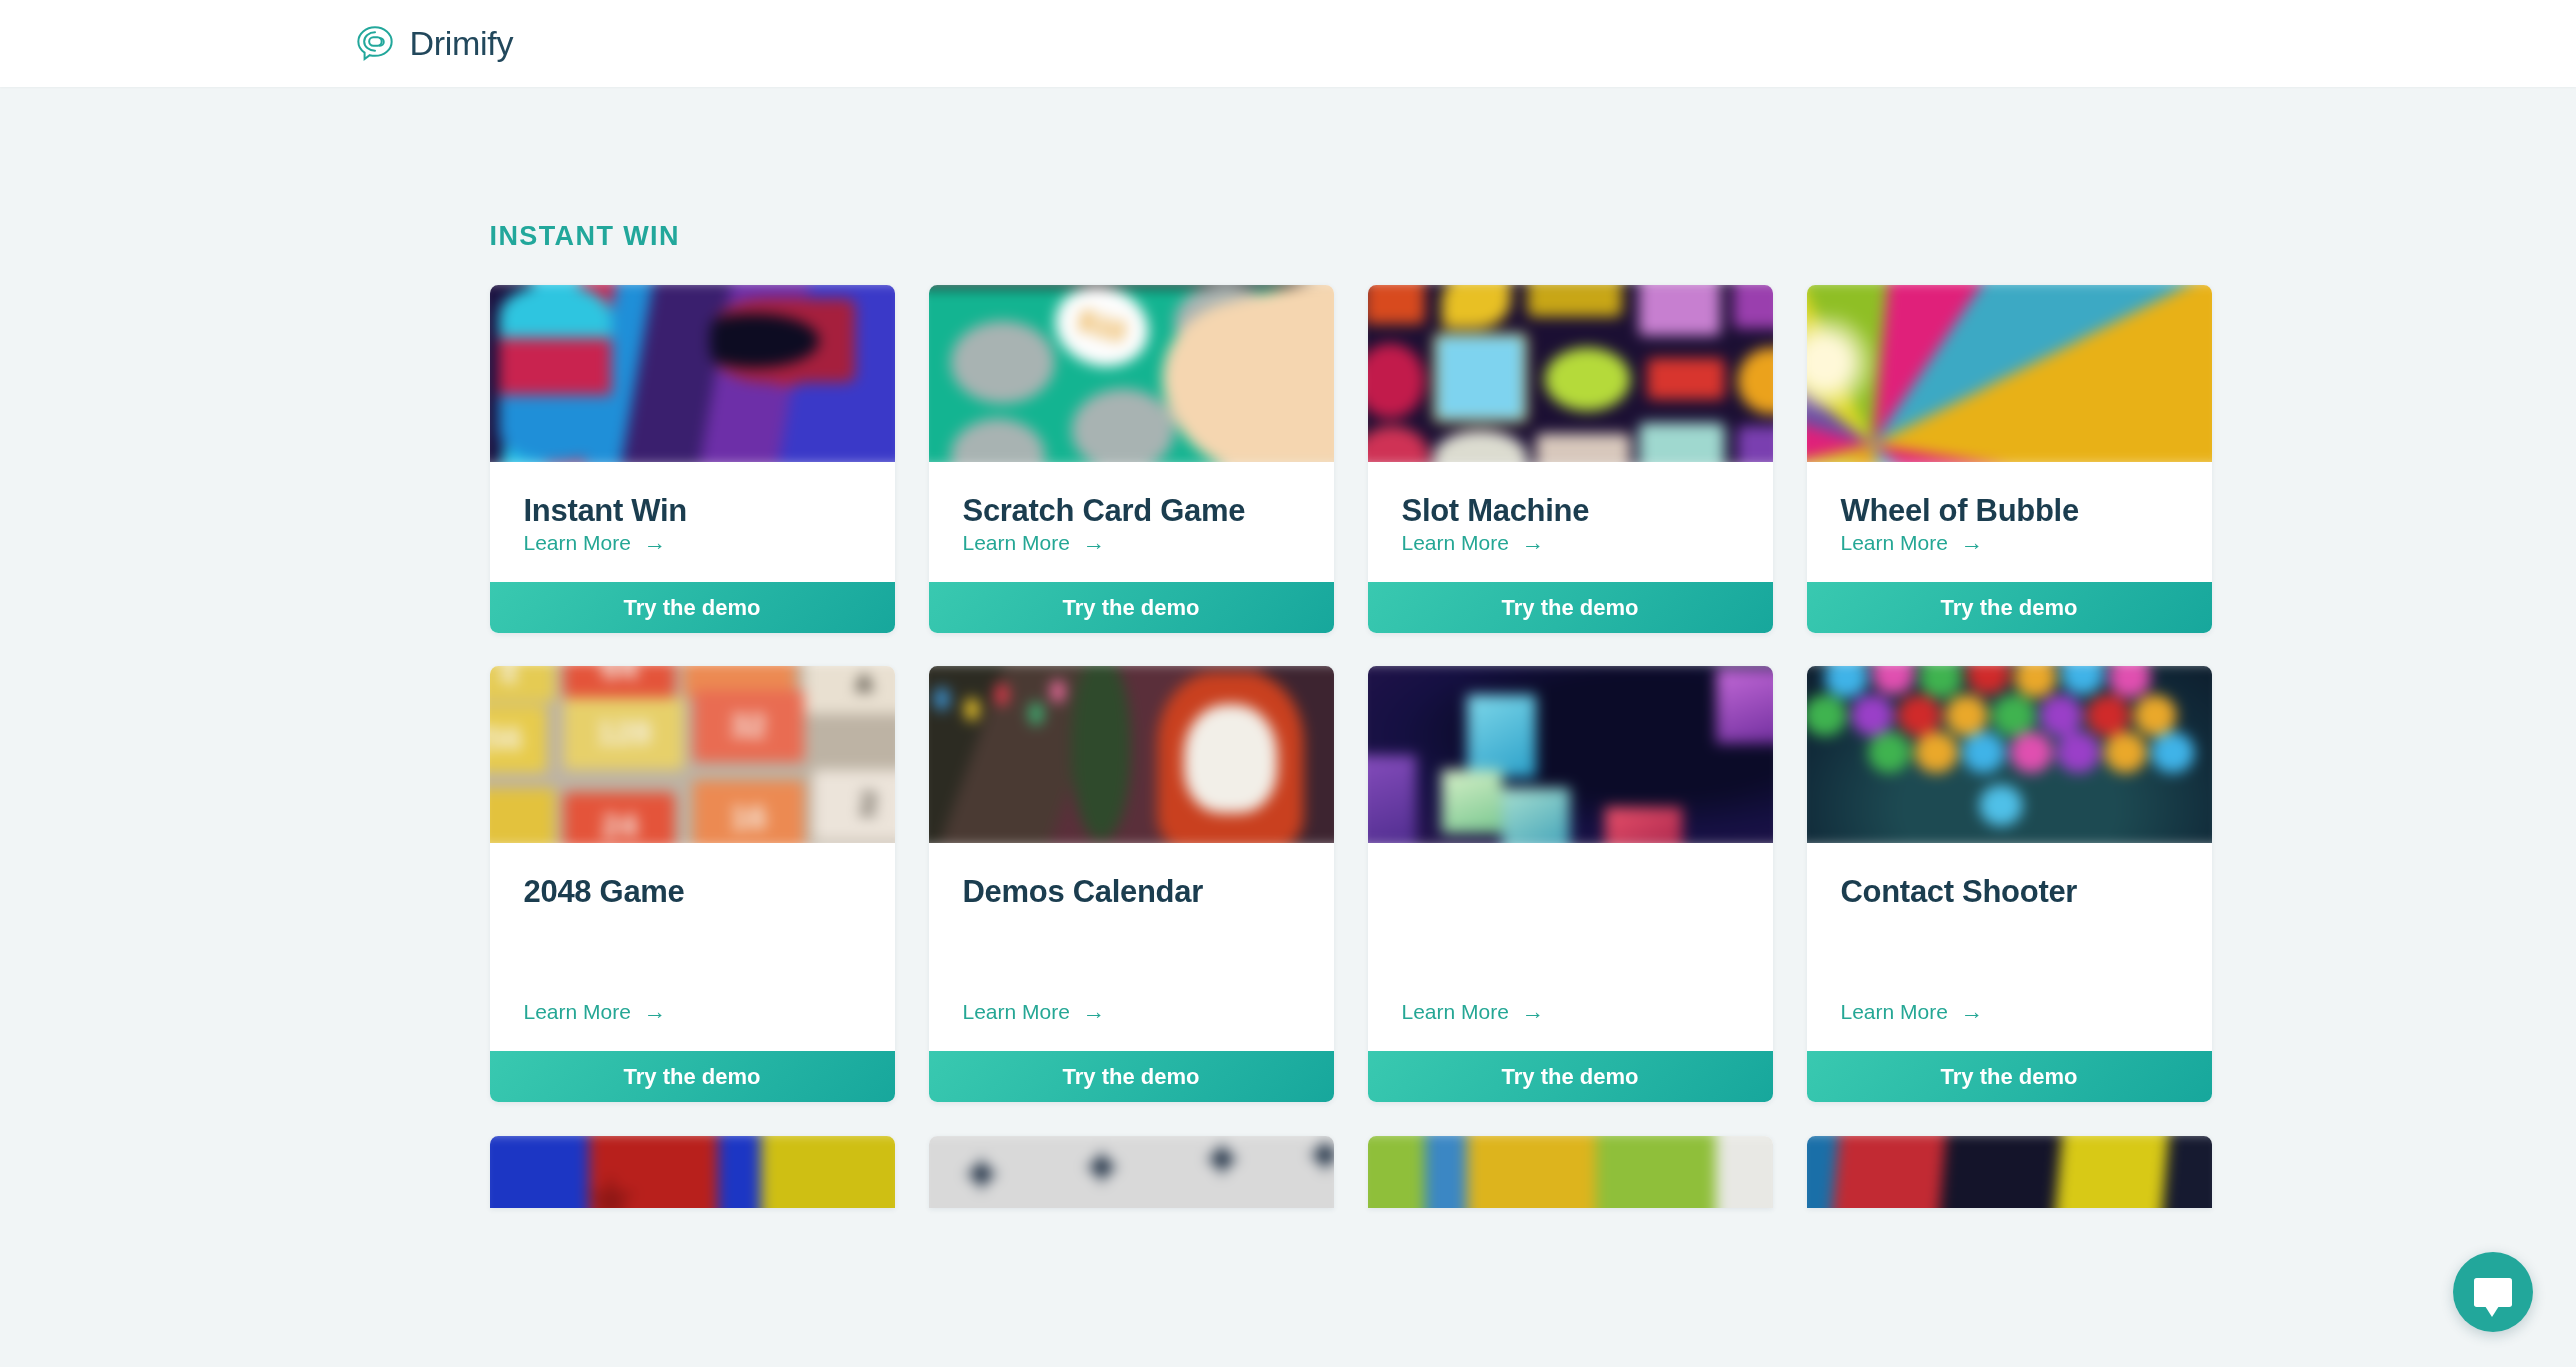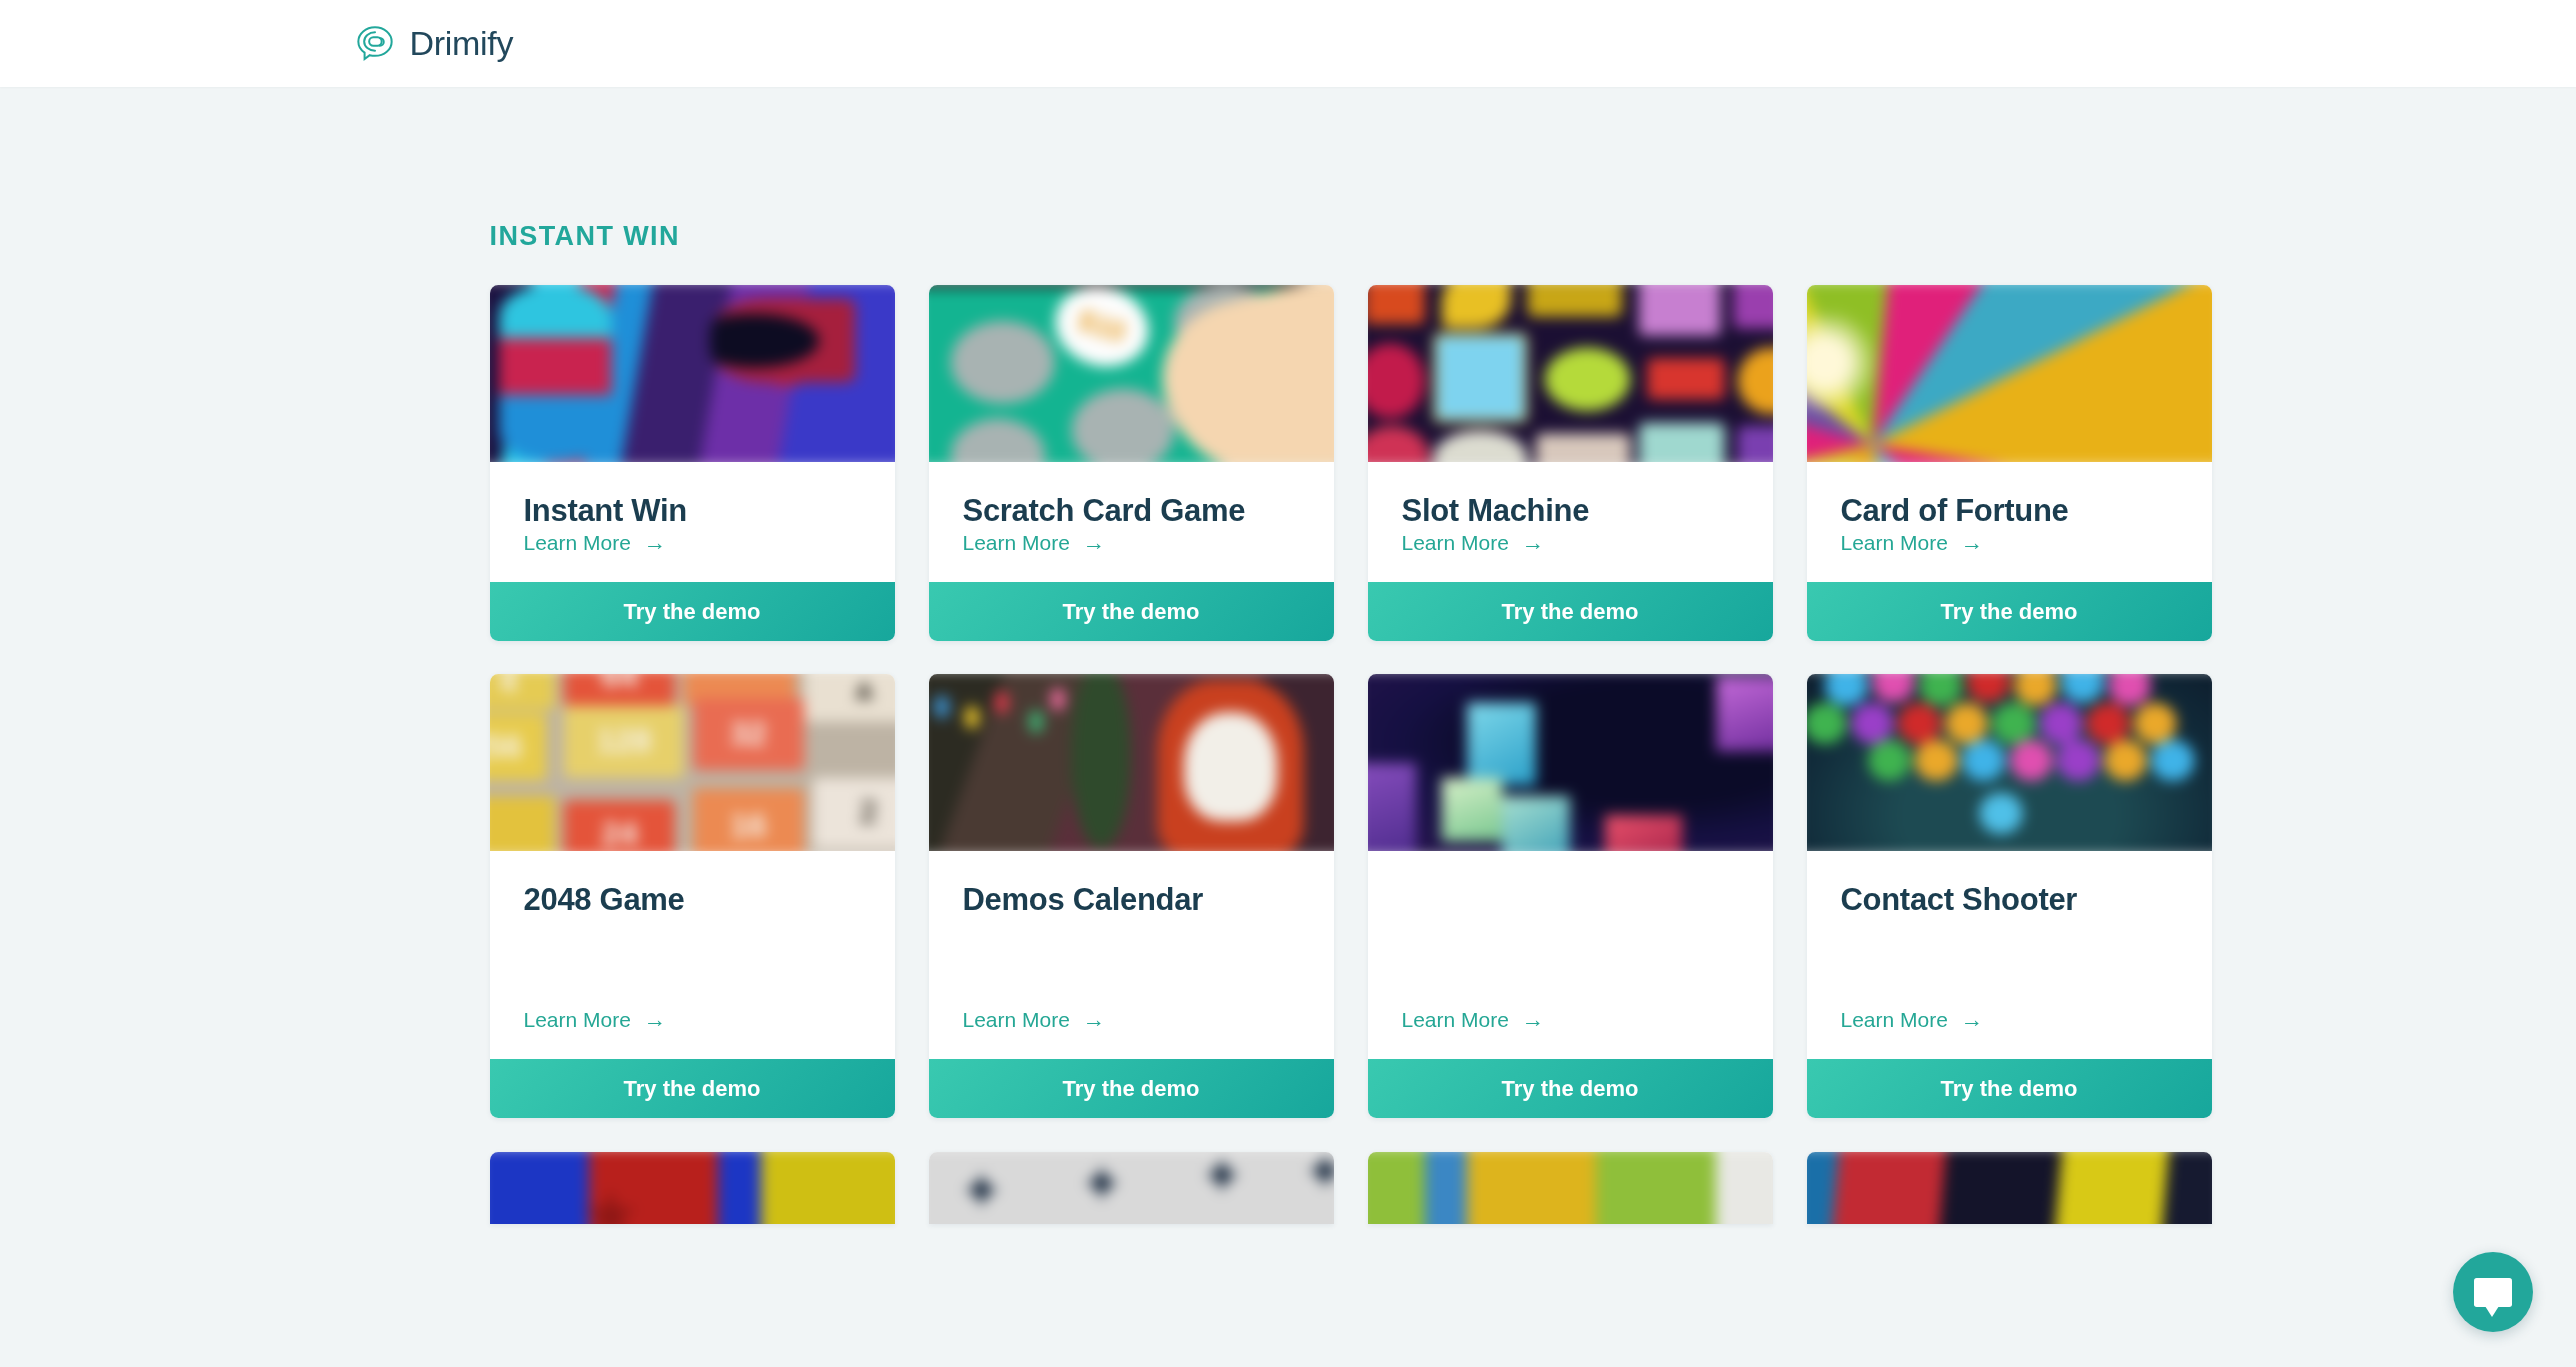--- a/index.html
+++ b/index.html
@@ -99,21 +99,21 @@
   }
   .learn-more {
     margin-top:auto;
     padding-bottom:27px;
     font-size:21px; color:#25a795;
     display:flex; align-items:center; gap:12.7px;
     white-space:nowrap;
   }
   .arrow { font-size:22.6px; line-height:1; }
   .demo-btn {
-    height:59px;
+    height:51px;
     background:linear-gradient(130deg,#39c9b0 0%,#17a79c 100%);
     color:#ffffff; font-size:22px; font-weight:700;
     display:flex; align-items:center; justify-content:center;
     border:none; cursor:pointer; width:100%;
     font-family:"Liberation Sans", sans-serif;
   }
   .row1 .card-body { min-height:120px; }
   .row2 .card-body { min-height:208px; }
   .row2 .card-title { max-width:272px; }
 
@@ -277,21 +277,21 @@
           </div>
         </div>
         <button class="demo-btn">Try the demo</button>
       </div>
 
       <div class="card">
         <div class="thumb-wrap">
           <div class="card-thumb t-wheel"></div>
         </div>
         <div class="card-body">
-          <div class="card-title">Card of Fortune</div>
+          <div class="card-title">Wheel of Bubble</div>
           <div class="learn-more">
             <span>Learn More</span>
             <span class="arrow">→</span>
           </div>
         </div>
         <button class="demo-btn">Try the demo</button>
       </div>
 
     </div>
 

